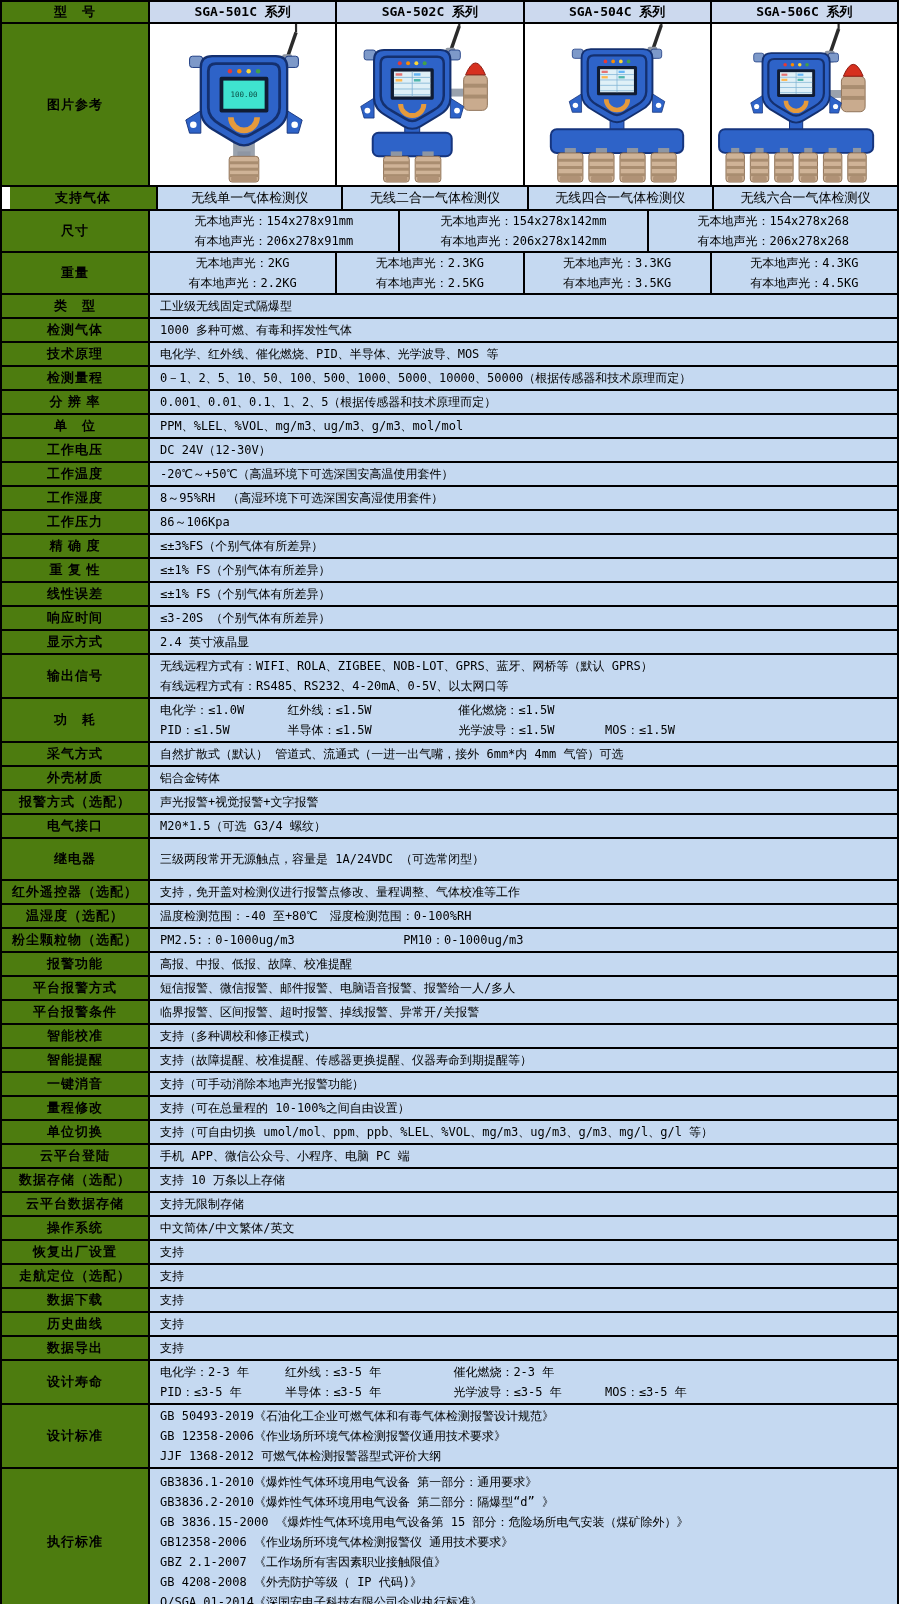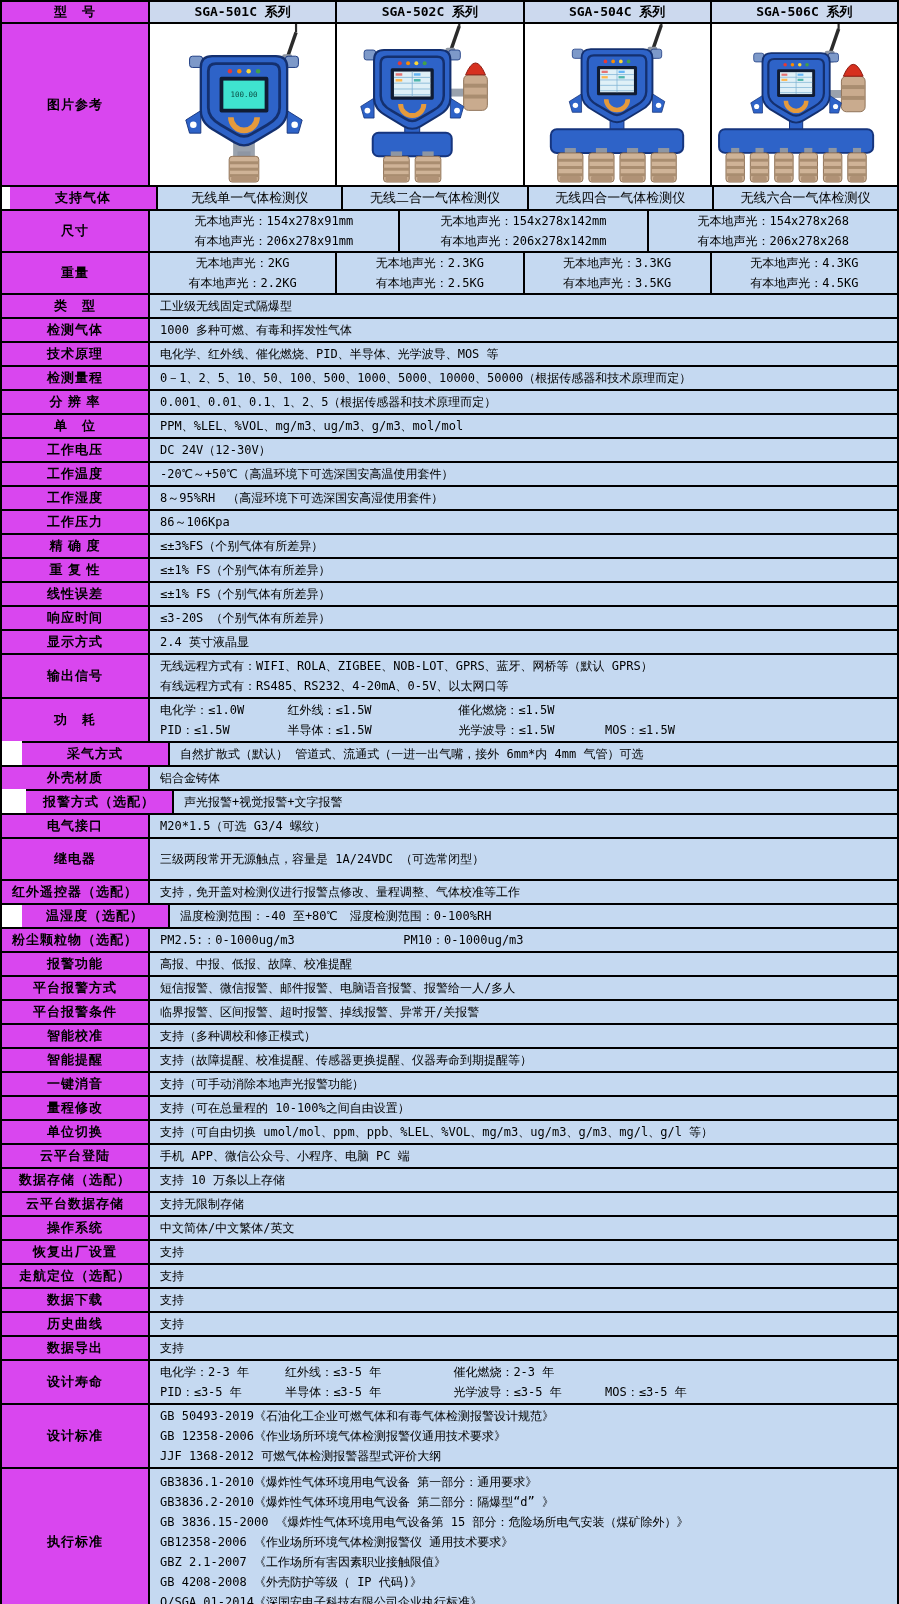--- a/index.html
+++ b/index.html
@@ -8,21 +8,21 @@
     box-sizing:border-box;
     border:2px solid #000;
     font-family:"Liberation Sans",sans-serif;
     color:#000;
     background:#fff;
   }
   .row{display:flex;border-top:2px solid #000;align-items:stretch;}
   .row:first-child{border-top:none;}
   .label{
     width:146px;flex:0 0 146px;
-    background:#d946ef;
+    background:#4d7c0f;
     display:flex;align-items:center;justify-content:center;
     font-weight:bold;font-size:13px;text-align:center;
     padding:1px 2px;box-sizing:border-box;
     letter-spacing:1px;
   }
   .cols{flex:1;display:flex;min-width:0;border-radius:9px;}
   .col{
     flex:1;border-left:2px solid #000;min-width:0;
     display:flex;flex-direction:column;align-items:center;justify-content:center;
     background:#c5d9f1;
@@ -464,33 +464,33 @@
         <div class="line">有线远程方式有：RS485、RS232、4-20mA、0-5V、以太网口等</div>
       </div>
     </div>
     <div class="row" style="min-height: 40px;">
       <div class="label">功　耗</div>
       <div class="content">
         <div class="line">电化学：≤1.0W      红外线：≤1.5W            催化燃烧：≤1.5W</div>
         <div class="line">PID：≤1.5W        半导体：≤1.5W            光学波导：≤1.5W       MOS：≤1.5W</div>
       </div>
     </div>
-    <div class="row" style="min-height: 19px; margin-left: 20px;">
+    <div class="row" style="min-height: 19px;">
       <div class="label">采气方式</div>
       <div class="content">
         <div class="line">自然扩散式（默认） 管道式、流通式（一进一出气嘴，接外 6mm*内 4mm 气管）可选</div>
       </div>
     </div>
     <div class="row" style="min-height: 19px;">
       <div class="label">外壳材质</div>
       <div class="content">
         <div class="line">铝合金铸体</div>
       </div>
     </div>
-    <div class="row" style="min-height: 19px; margin-left: 24px;">
+    <div class="row" style="min-height: 19px;">
       <div class="label">报警方式（选配）</div>
       <div class="content">
         <div class="line">声光报警+视觉报警+文字报警</div>
       </div>
     </div>
     <div class="row" style="min-height: 19px;">
       <div class="label">电气接口</div>
       <div class="content">
         <div class="line">M20*1.5（可选 G3/4 螺纹）</div>
       </div>
@@ -500,21 +500,21 @@
       <div class="content">
         <div class="line">三级两段常开无源触点，容量是 1A/24VDC （可选常闭型）</div>
       </div>
     </div>
     <div class="row" style="min-height: 19px;">
       <div class="label">红外遥控器（选配）</div>
       <div class="content">
         <div class="line">支持，免开盖对检测仪进行报警点修改、量程调整、气体校准等工作</div>
       </div>
     </div>
-    <div class="row" style="min-height: 19px; padding-left: 20px;">
+    <div class="row" style="min-height: 19px;">
       <div class="label">温湿度（选配）</div>
       <div class="content">
         <div class="line">温度检测范围：-40 至+80℃　湿度检测范围：0-100%RH</div>
       </div>
     </div>
     <div class="row" style="min-height: 19px;">
       <div class="label">粉尘颗粒物（选配）</div>
       <div class="content">
         <div class="line">PM2.5:：0-1000ug/m3               PM10：0-1000ug/m3</div>
       </div>

